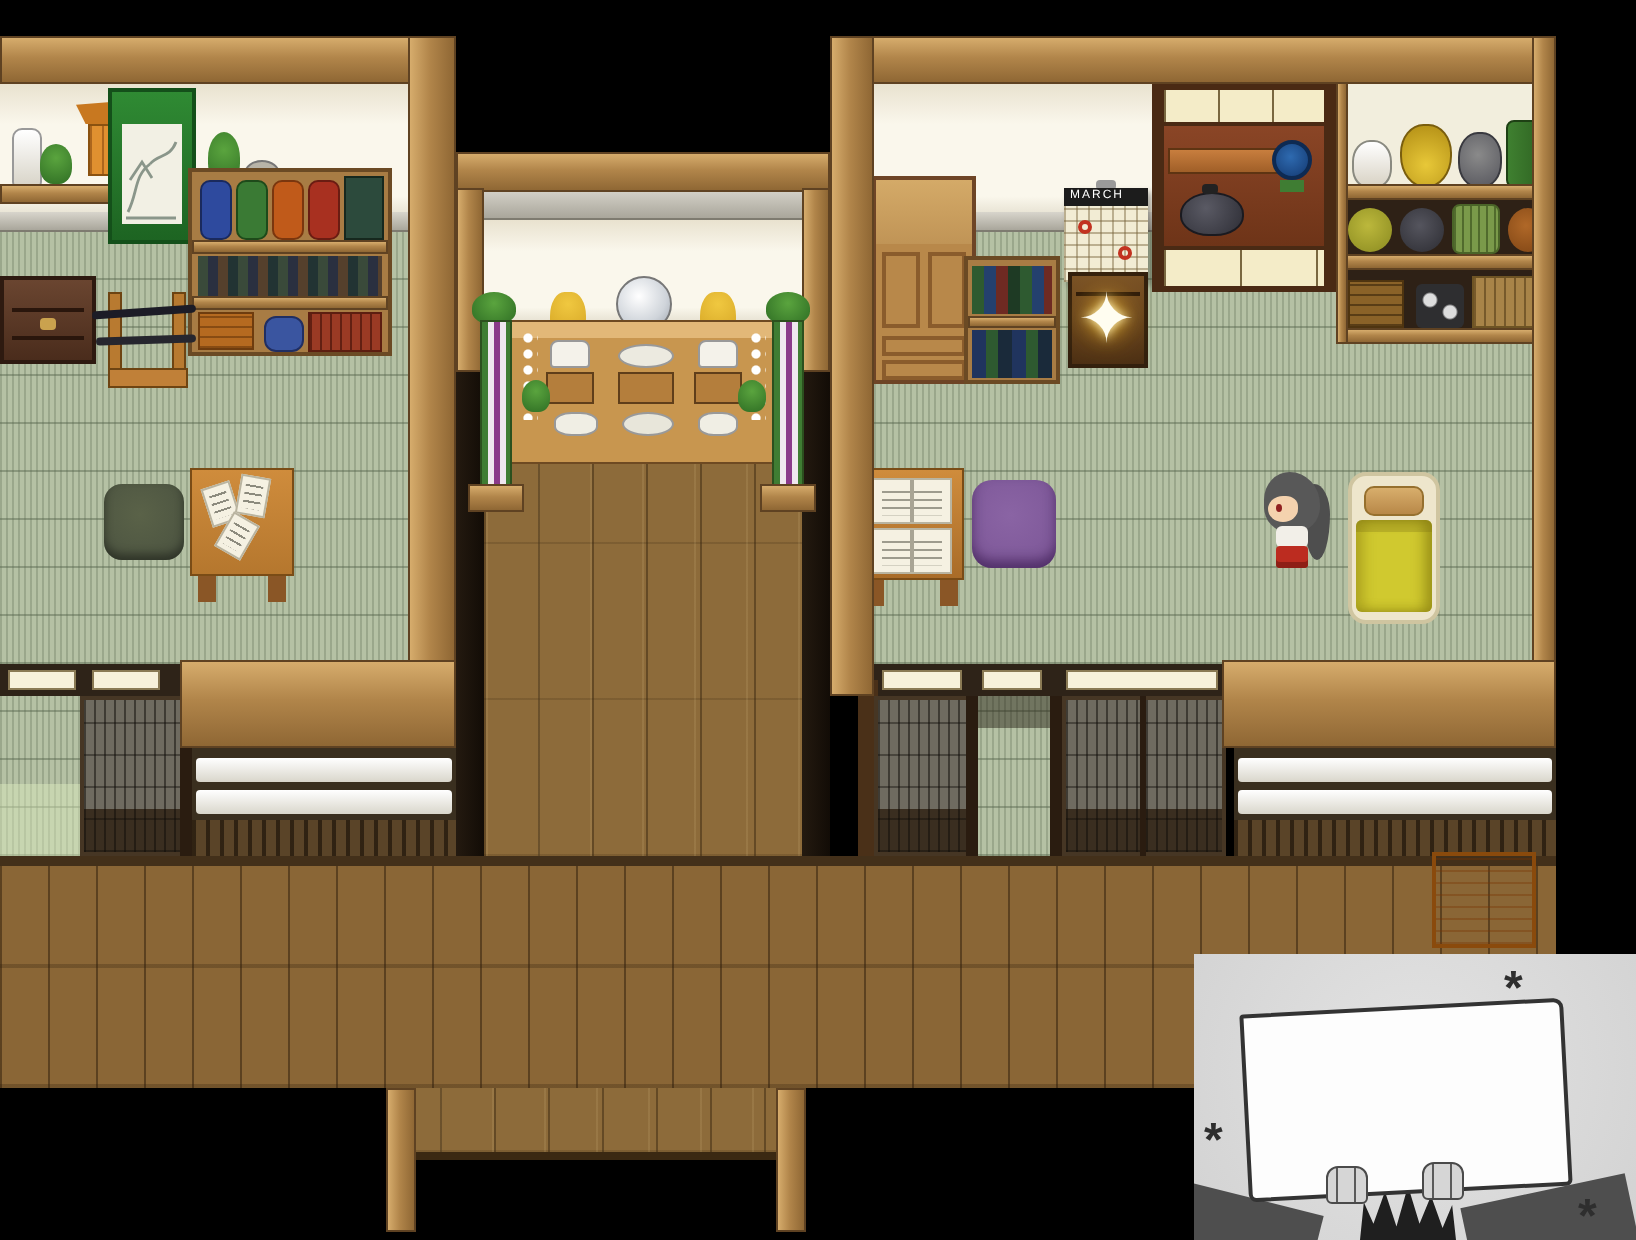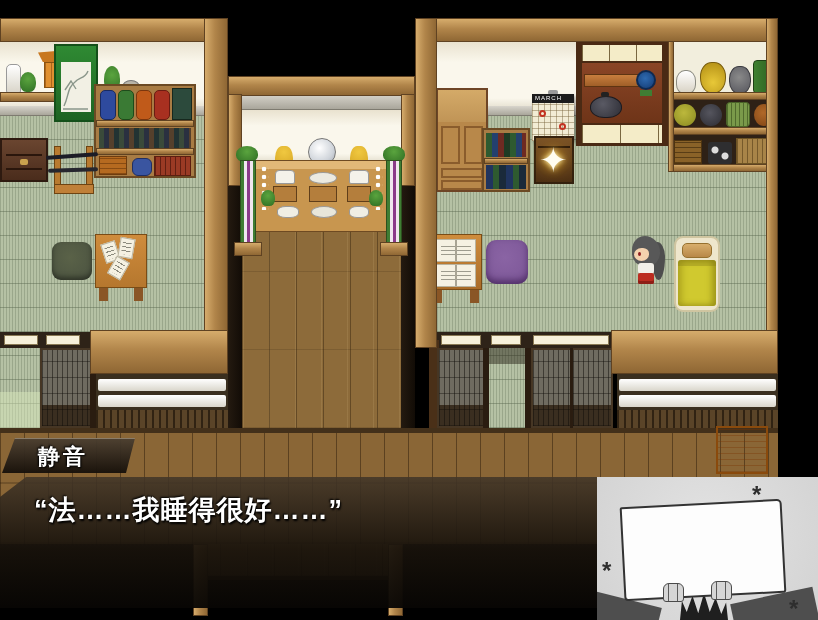--- a/index.html
+++ b/index.html
@@ -314,26 +314,20 @@
     <div class="a wstrip" style="left:2px;top:21px;width:157px;height:12px"></div>
   </div>
   <div class="a slats" style="left:617px;top:410px;width:161px;height:18px"></div>
 
   <div class="a" style="left:716px;top:426px;width:52px;height:48px;background:linear-gradient(180deg,var(--accent_orange,#e8891e),#c96a12);border:2px solid #8a4a0c;box-sizing:border-box;background-image:repeating-linear-gradient(0deg,rgba(120,50,0,.35) 0 1px,transparent 1px 6px)"></div>
 
   <div class="a black" style="left:228px;top:0;width:187px;height:76px"></div>
   <div class="a black" style="left:0;top:0;width:818px;height:18px"></div>
   <div class="a black" style="left:778px;top:0;width:40px;height:620px"></div>
 
-  <div class="a namebox" style="left:2px;top:438px;width:133px;height:35px">
-    <span>静音</span>
-  </div>
-  <div class="a msgbox" style="left:0;top:477px;width:818px;height:131px">
-    <span>“法……我睡得很好……”</span>
-  </div>
 
   <div class="a meme" style="left:597px;top:477px;width:221px;height:143px">
     <div class="a shoulder" style="left:-8px;top:122px;width:70px;height:32px;transform:rotate(14deg)"></div>
     <div class="a shoulder" style="left:136px;top:118px;width:84px;height:36px;transform:rotate(-12deg)"></div>
     <div class="a hairwedge" style="left:83px;top:116px;width:48px;height:27px"></div>
     <div class="a sign" style="left:25px;top:26px;width:158px;height:90px"></div>
     <div class="a hand" style="left:66px;top:106px;width:21px;height:19px"></div>
     <div class="a hand" style="left:114px;top:104px;width:21px;height:19px"></div>
     <div class="a ast" style="left:155px;top:6px">*</div>
     <div class="a ast" style="left:5px;top:82px">*</div>

